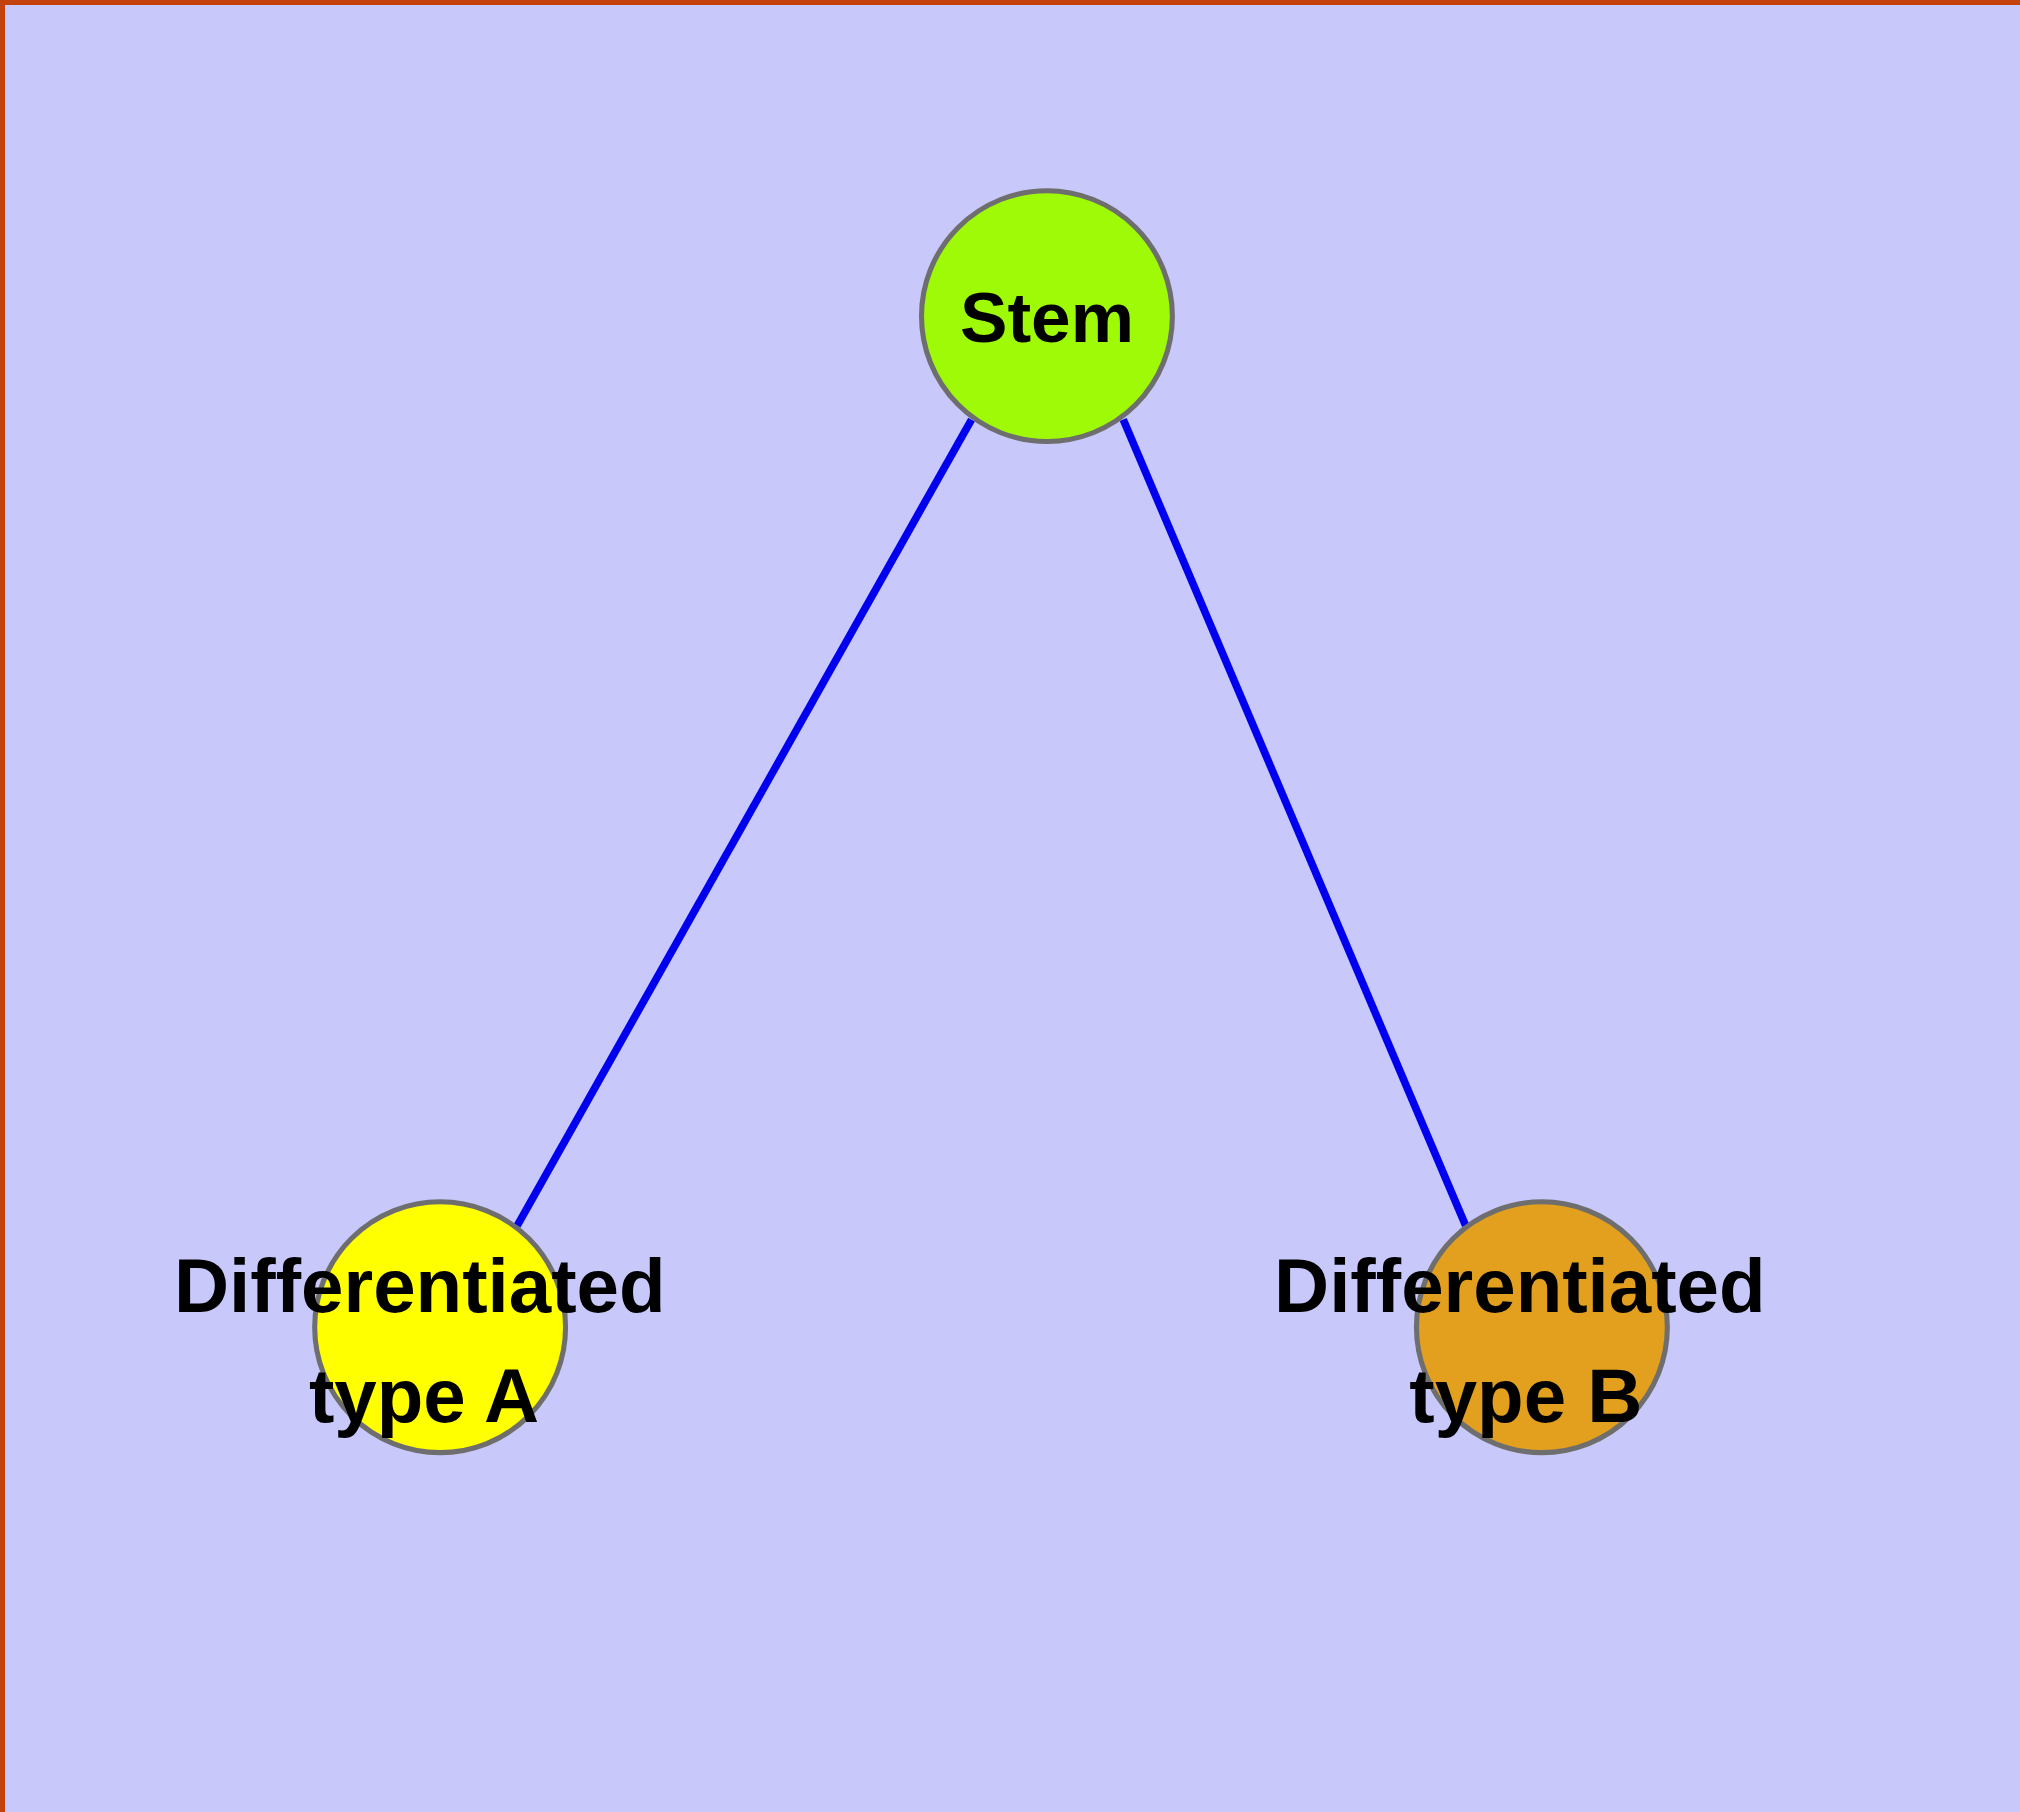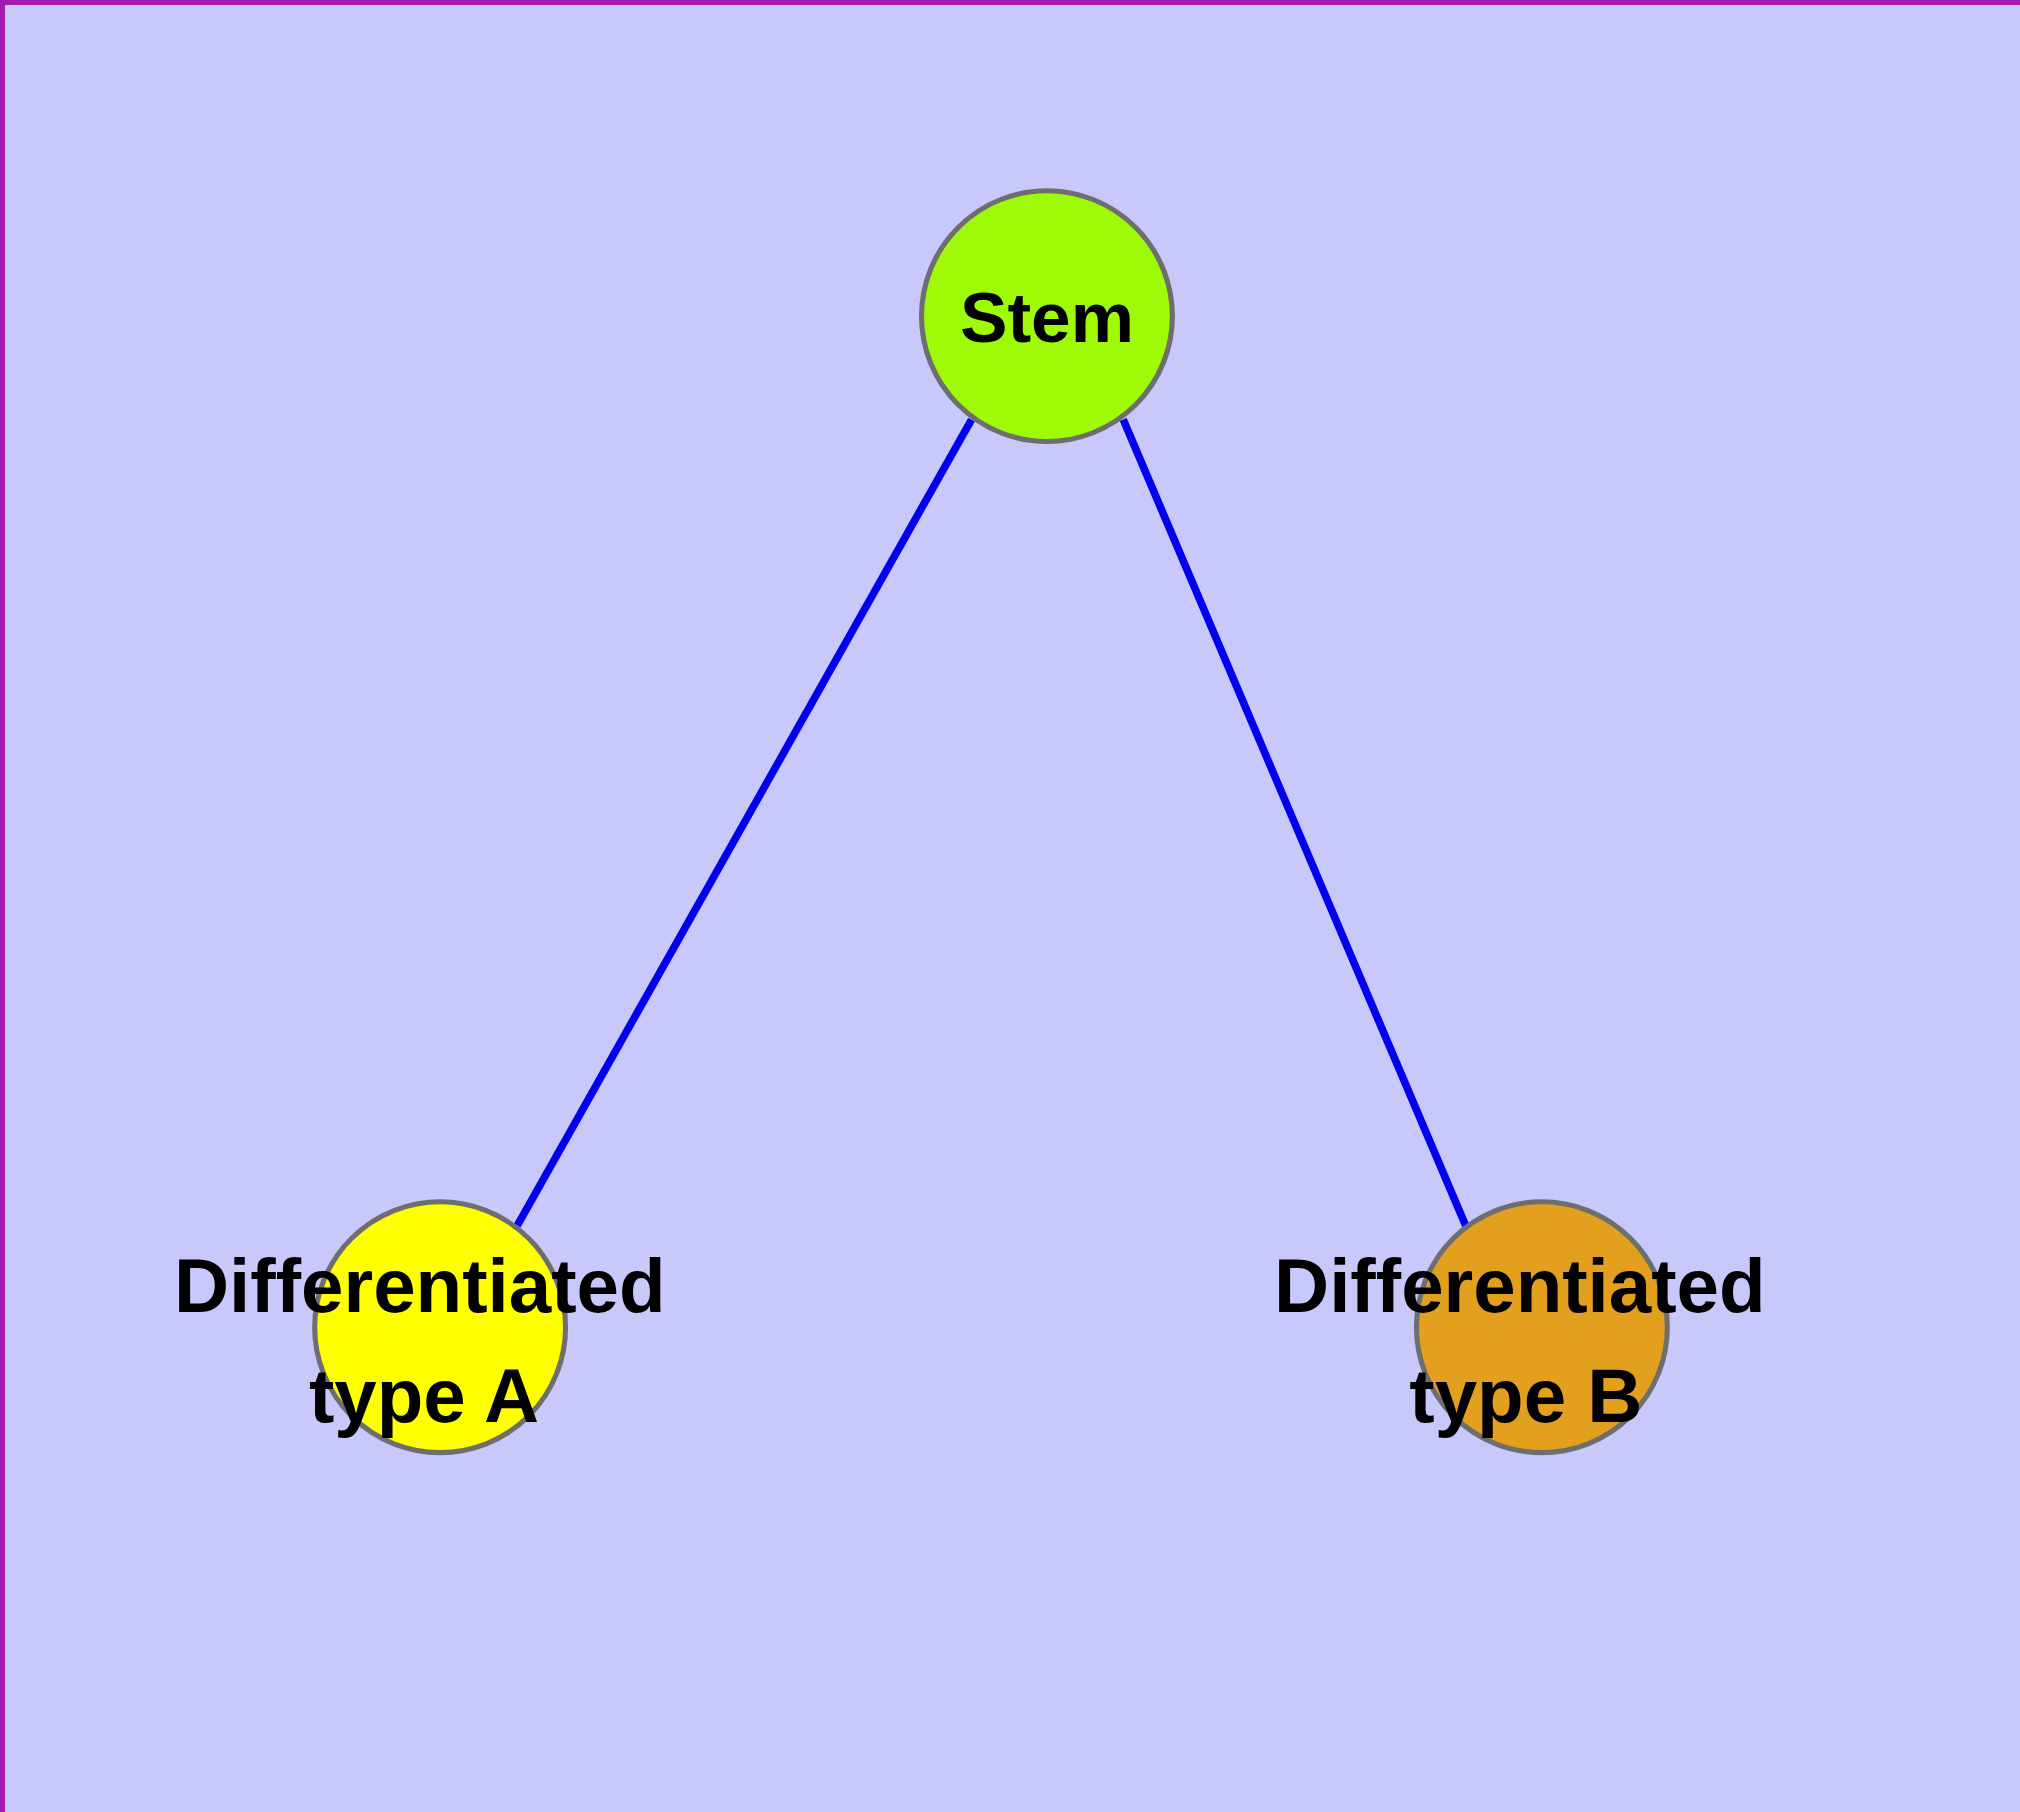--- a/index.html
+++ b/index.html
@@ -5,21 +5,21 @@
 <style>
   html, body {
     margin: 0;
     padding: 0;
     background: #ffffff;
   }
   #canvas {
     position: relative;
     width: 2021px;
     height: 1812px;
-    background: #a21caf;
+    background: #c2410c;
     overflow: hidden;
     font-family: "Liberation Sans", "DejaVu Sans", sans-serif;
   }
   #plot-area {
     position: absolute;
     left: 5.1px;
     top: 5.1px;
     width: 2015px;
     height: 1807px;
     background: #c8c8fa;

